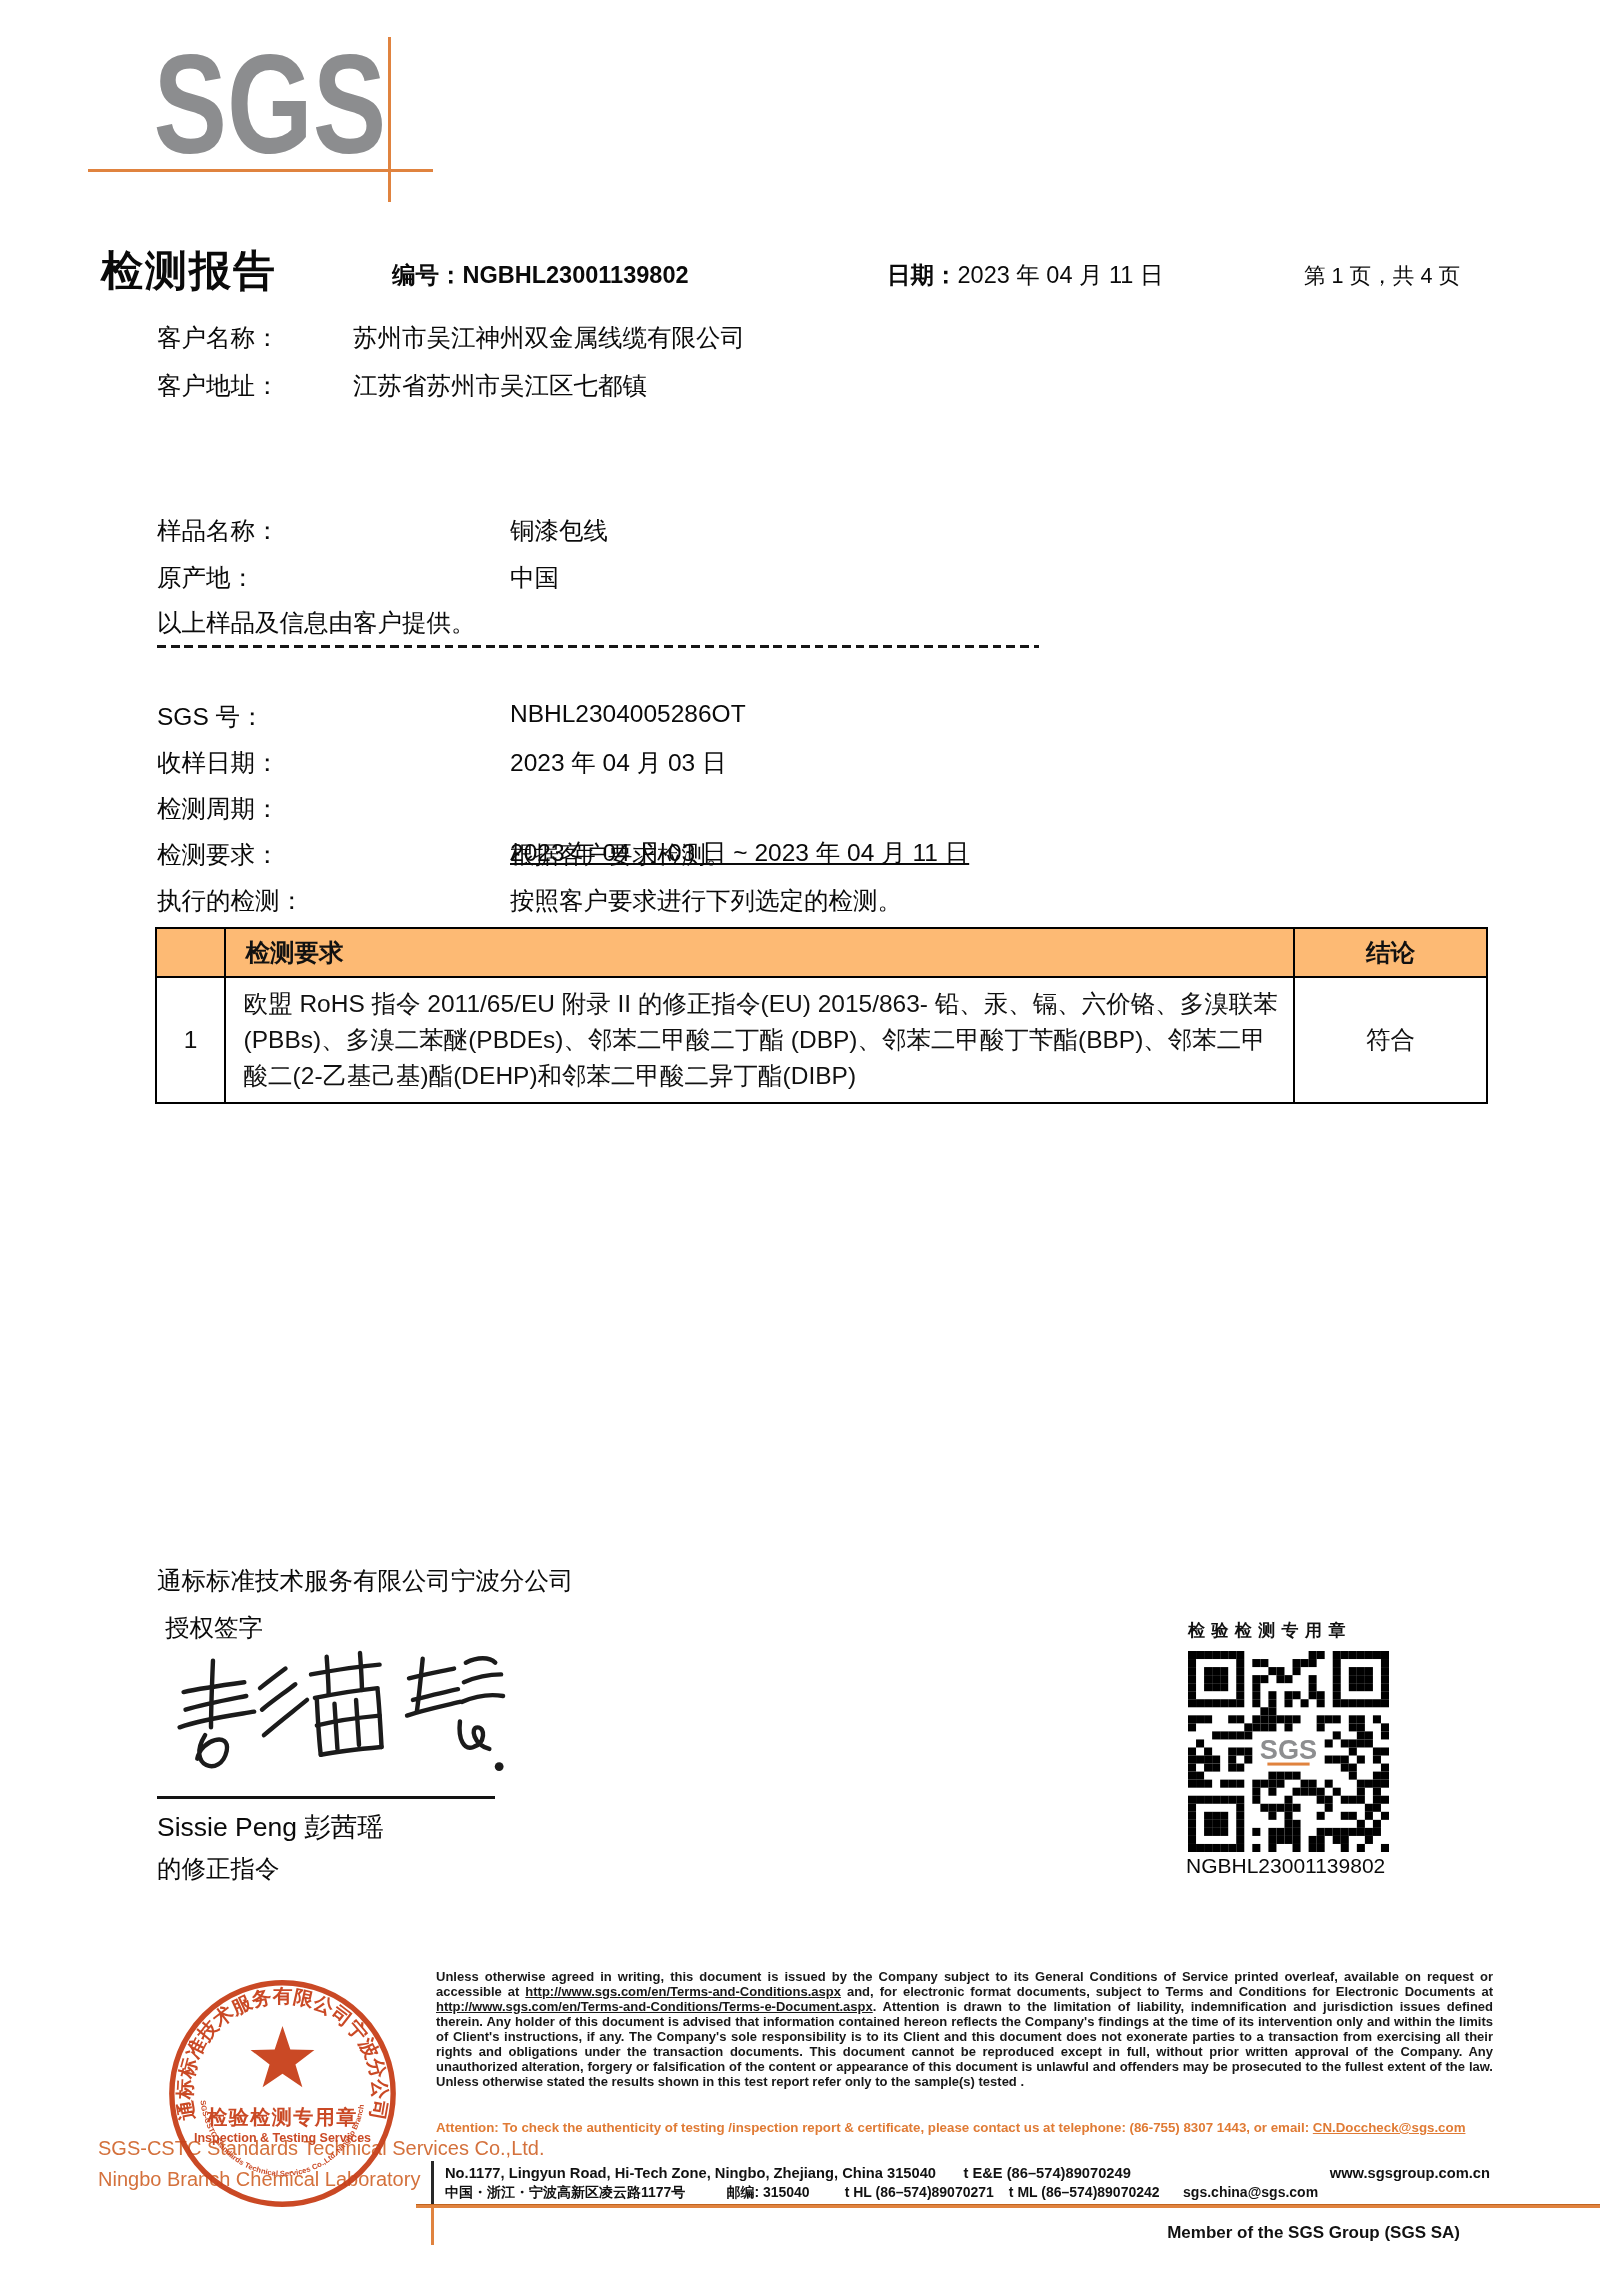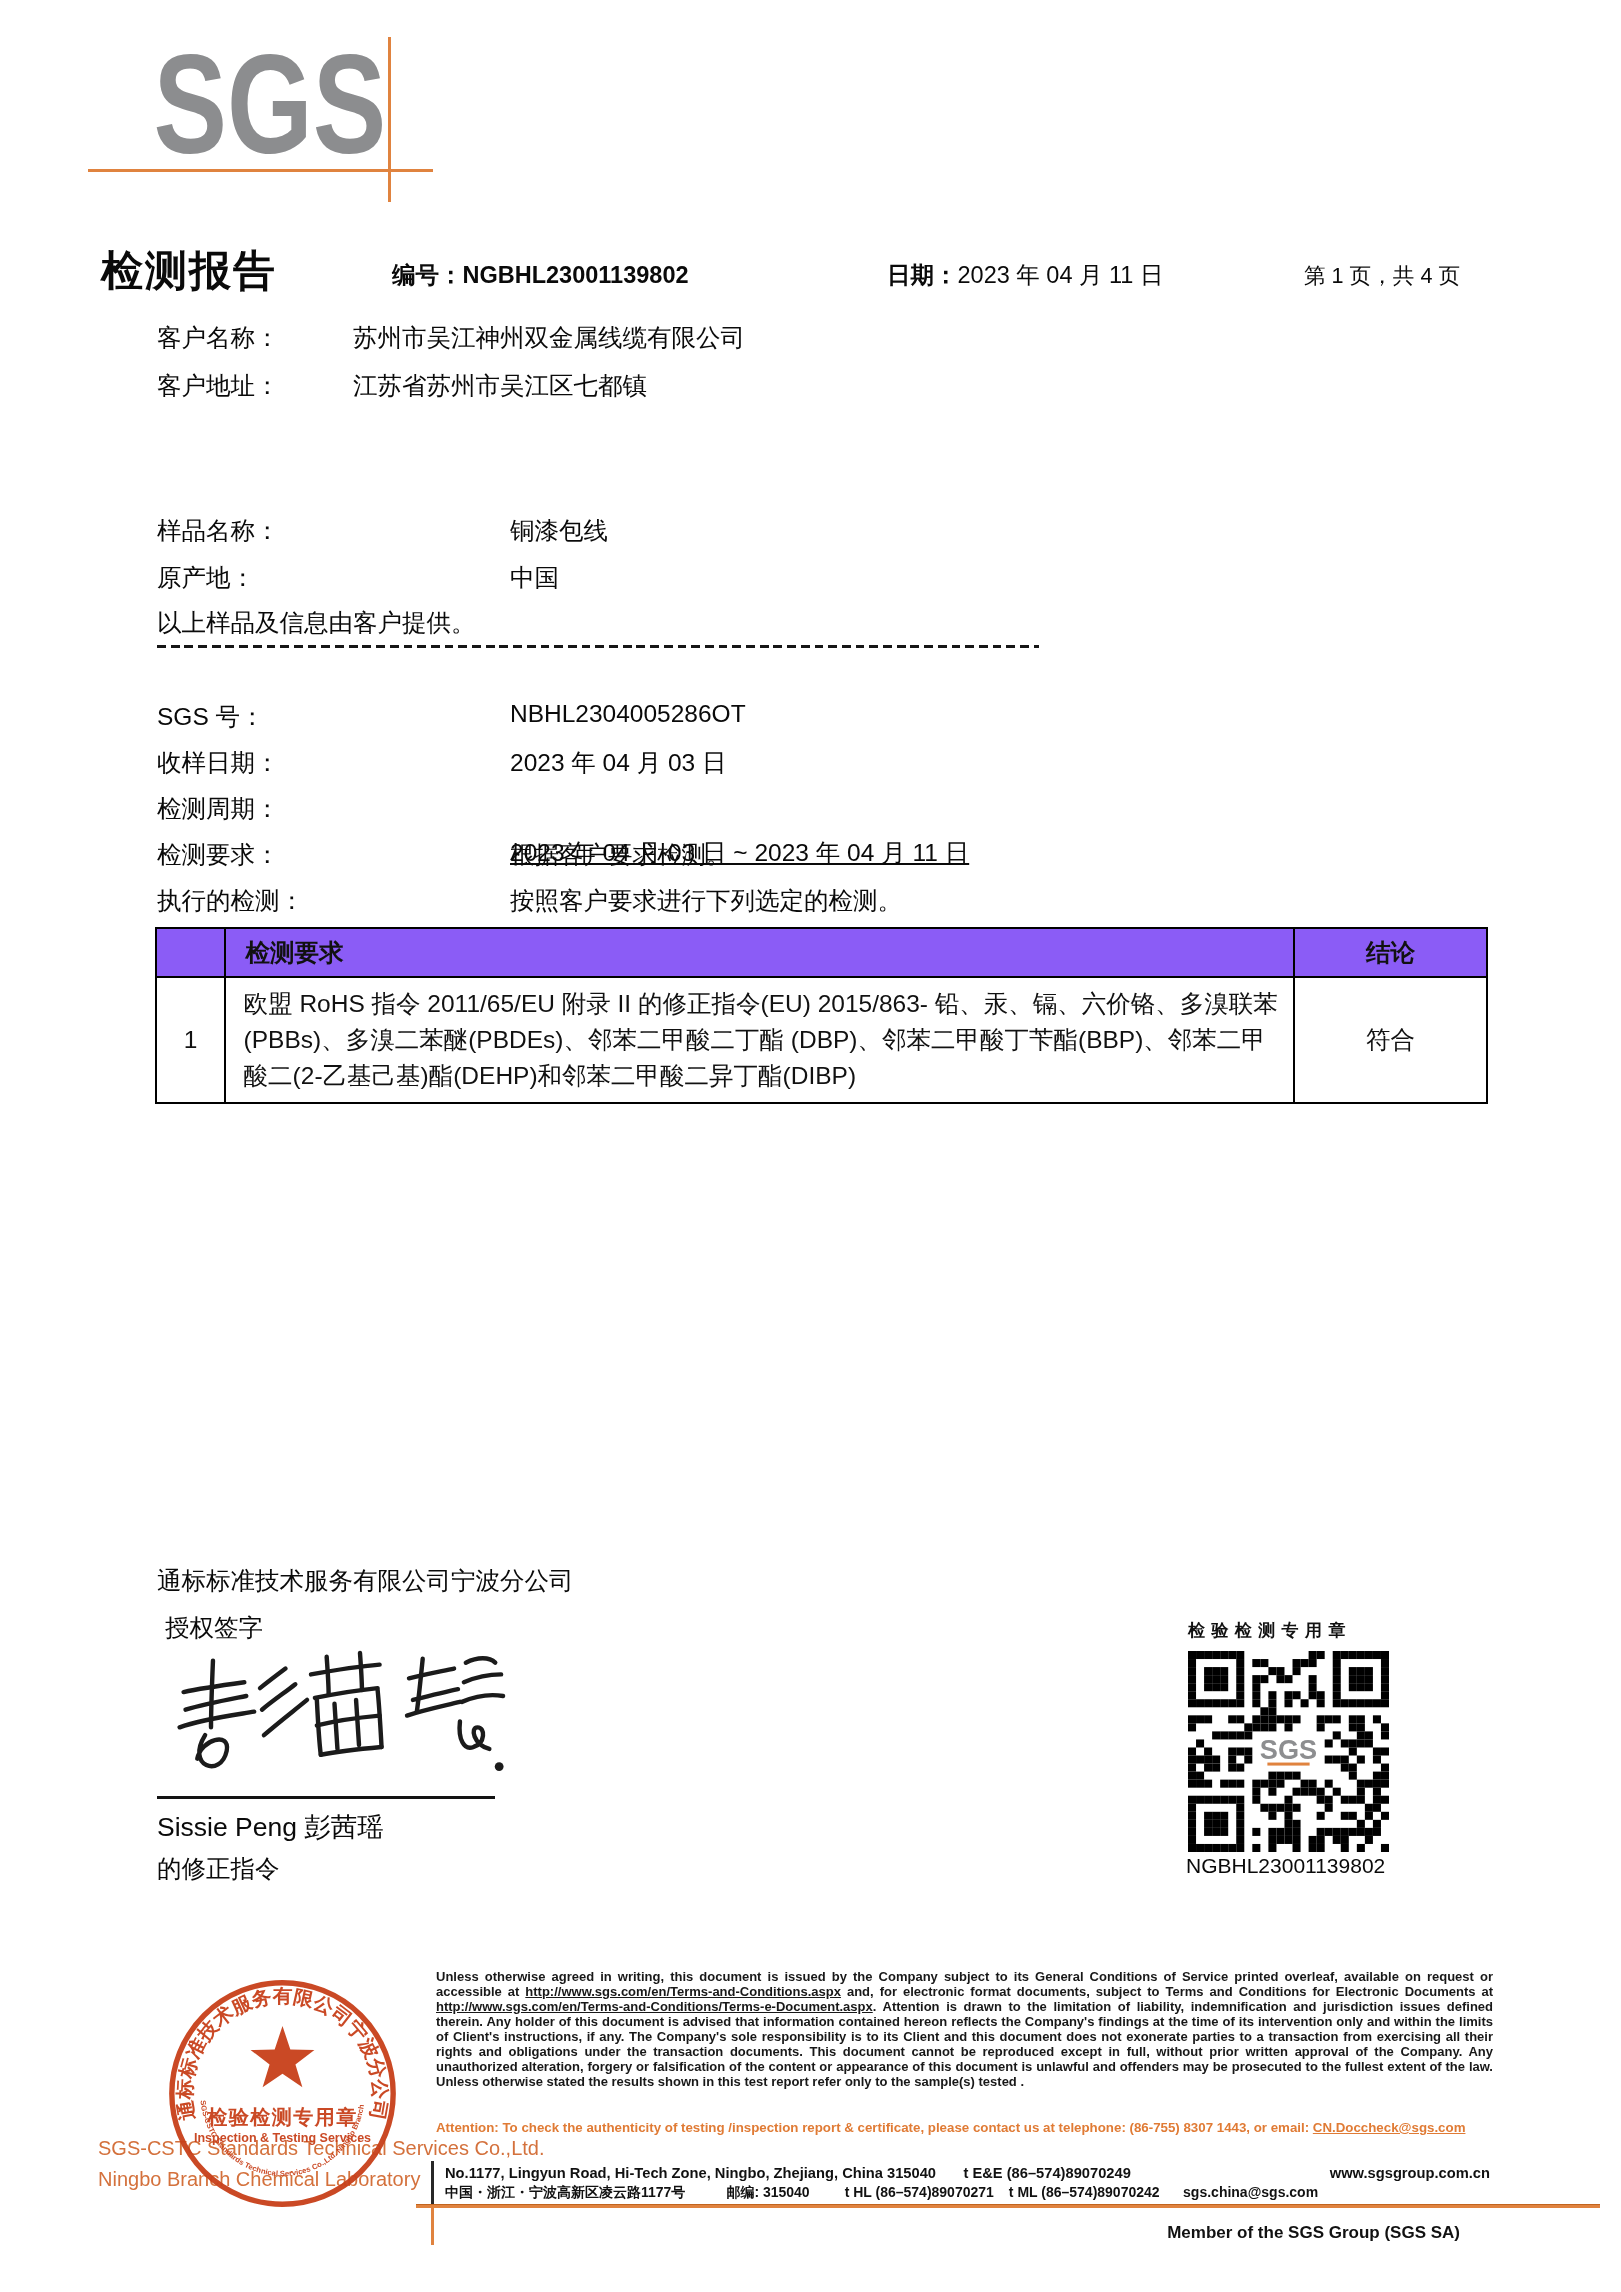--- a/index.html
+++ b/index.html
@@ -9,21 +9,21 @@
   .title{font-size:42px;font-weight:bold;letter-spacing:2px;}
   .meta-lbl{font-weight:bold;}
   .meta{font-size:23.5px;}
   .hline{position:absolute;background:#e0833f;}
   .vline{position:absolute;background:#e0833f;}
   .dashes{position:absolute;left:157px;top:645px;width:882px;height:2.9px;
           background:repeating-linear-gradient(90deg,#161616 0 8.8px,transparent 8.8px 13.7px);}
   table.req{position:absolute;left:155px;top:927px;width:1333px;border-collapse:collapse;table-layout:fixed;}
   table.req th,table.req td{border:2px solid #000;}
   table.req{border:2.9px solid #000;}
-  table.req th{background:#8b5cf6;height:45px;font-size:24.5px;font-weight:bold;}
+  table.req th{background:#fdba74;height:45px;font-size:24.5px;font-weight:bold;}
   th.c-req{text-align:left;padding-left:19.6px;}
   td.c-no{width:65px;text-align:center;font-size:24.5px;}
   td.c-req{width:1076px;font-size:24.5px;line-height:36px;padding:7.8px 11.8px 7.8px 17.6px;}
   td.c-con{width:189px;text-align:center;font-size:24.5px;}
   .sigline{position:absolute;left:157px;top:1796px;width:338px;height:2.9px;background:#131313;}
   .qr-caption{position:absolute;left:1188px;top:1619px;font-size:17px;font-weight:bold;letter-spacing:6.4px;}
   .qr-code-text{position:absolute;left:1186px;top:1854px;font-size:21px;color:#0a0a0a;}
   .stamp-co{position:absolute;left:98px;font-size:20px;color:#d4713c;white-space:nowrap;}
   .disclaimer{position:absolute;left:436px;top:1969px;width:1057px;font-size:13px;line-height:15px;
               text-align:justify;color:#181818;font-weight:600;}

